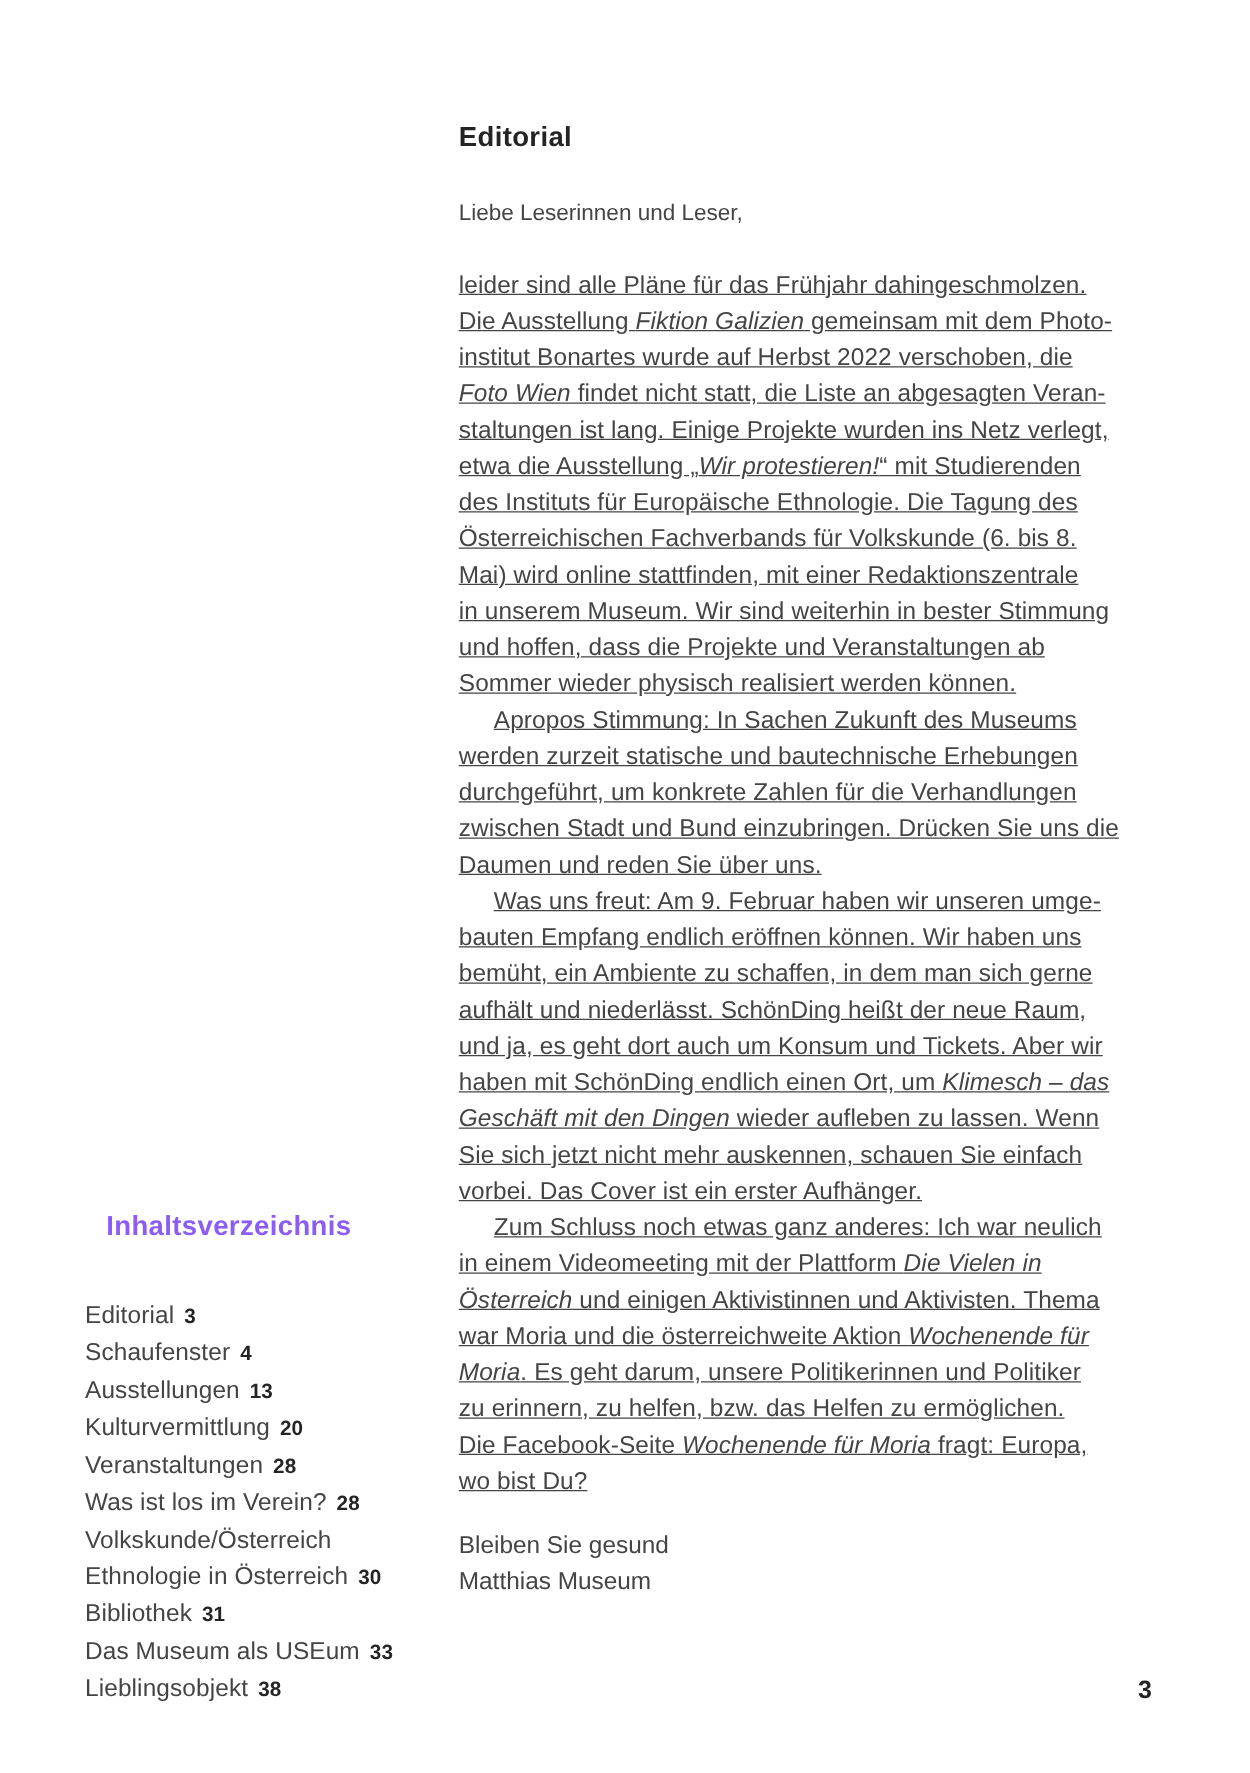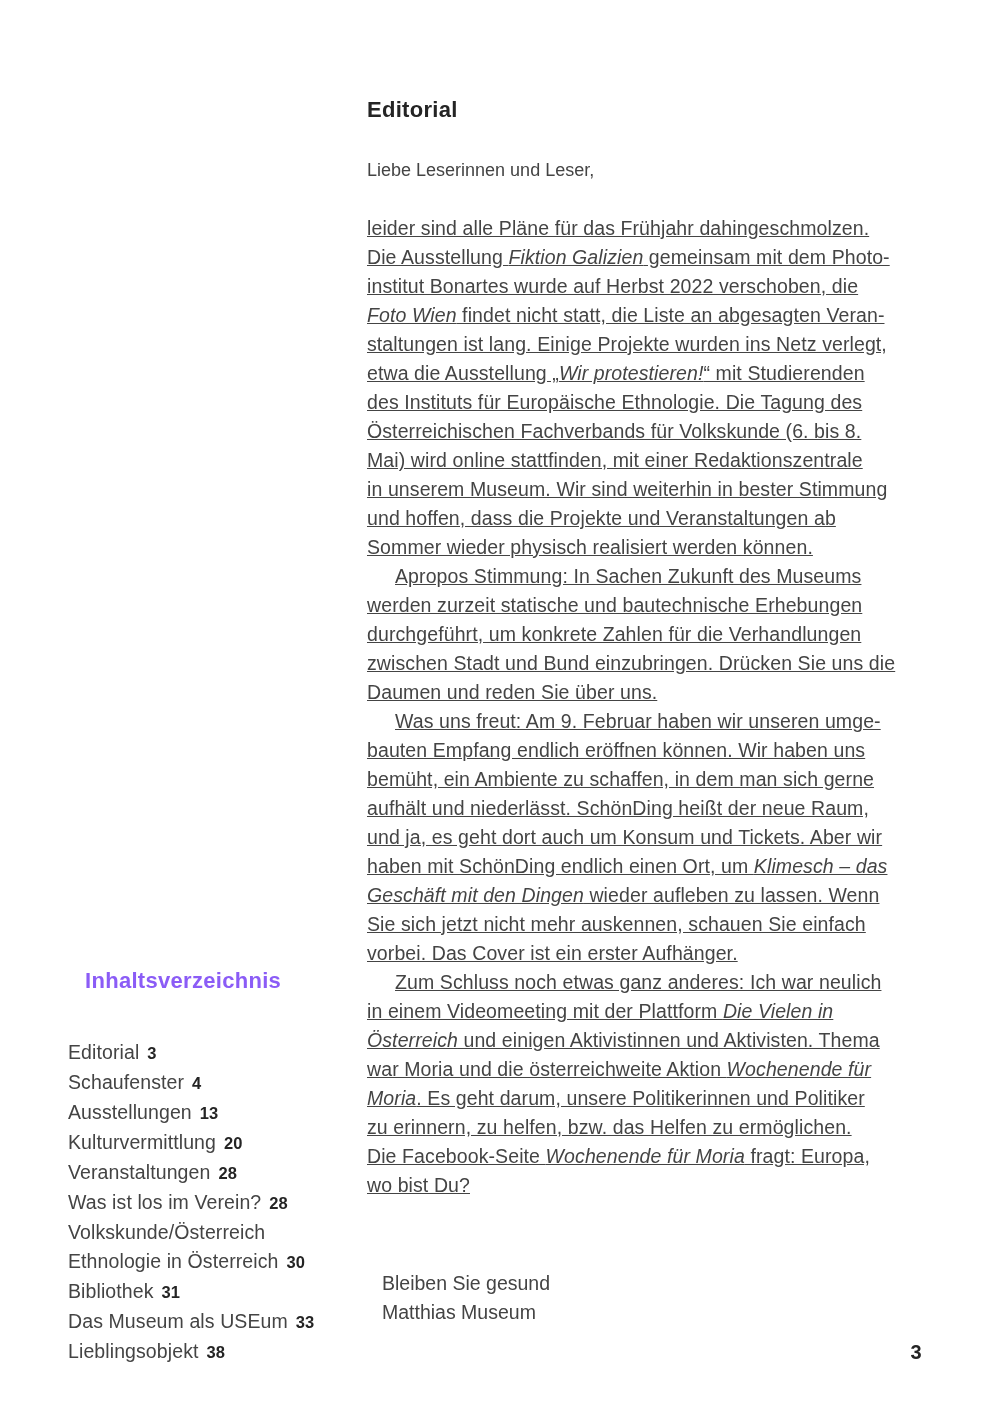--- a/index.html
+++ b/index.html
@@ -45,25 +45,24 @@
     font-size: 19.5px;
     line-height: 29px;
     letter-spacing: 0.1px;
     white-space: nowrap;
     text-decoration: underline;
   }
   .para.indent { text-indent: 28px; }
   .para i { font-style: italic; }
   .closing {
     position: absolute;
-    left: 15px; top: 1126px;
+    left: 0; top: 1126px;
     font-size: 19.5px;
     line-height: 29px;
     white-space: nowrap;
-    margin-top: 47px;
   }
 
   
   .toc {
     position: absolute;
     left: 68px; top: 950px;
     width: 300px;
   }
   .toc-title {
     margin: 17px;

